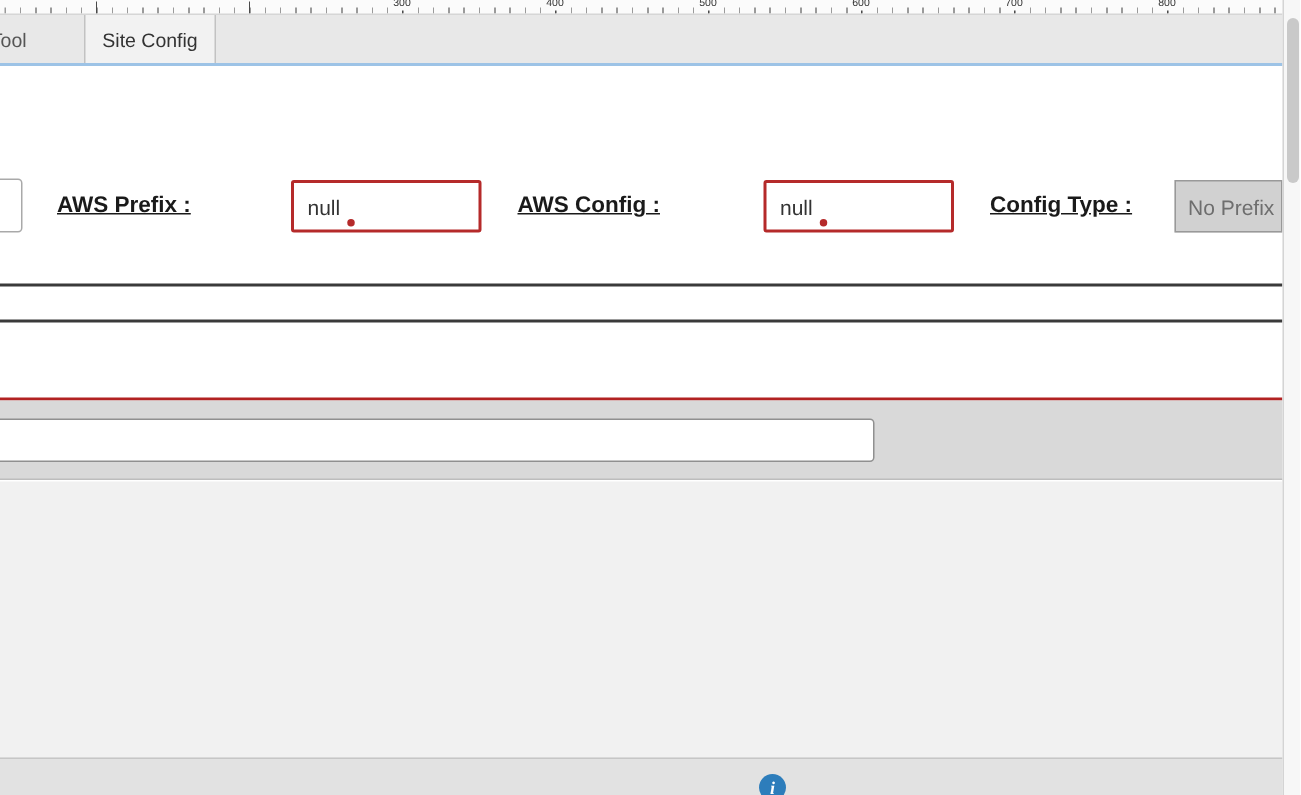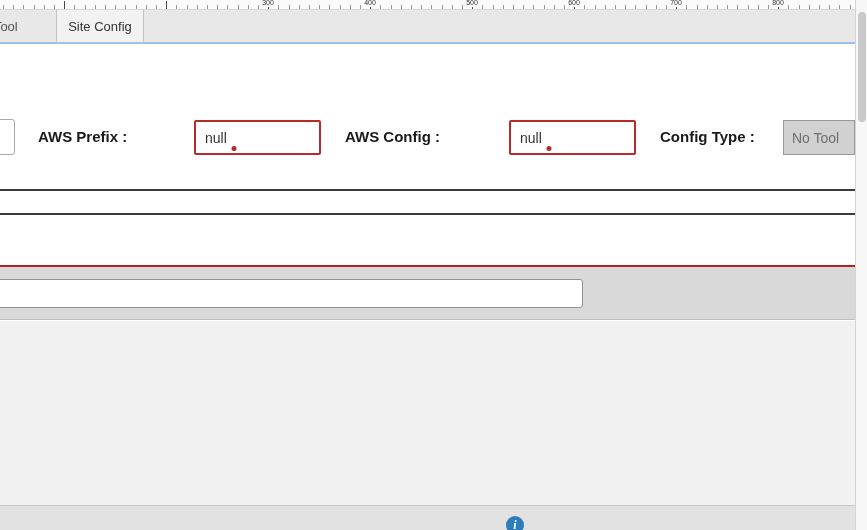--- a/index.html
+++ b/index.html
@@ -86,20 +86,21 @@
     border-radius: 3px;
   }
   .flabel {
     position: absolute;
     top: 129px;
     font-size: 15px;
     font-weight: 700;
     color: #1a1a1a;
     line-height: 16px;
     white-space: nowrap;
+    text-decoration: underline;
   }
   .err-wrap {
     position: absolute;
     top: 120px;
     width: 175px; height: 35px; padding-left: 48px;
   }
   .err-input {
     width: 100%; height: 100%;
     border: 2px solid var(--error-red, #b52a2a);
     border-radius: 2px;
@@ -251,21 +252,21 @@
     <span class="dot"></span>
   </div>
 
   <span class="flabel" style="left:345px">AWS Config :</span>
   <div class="err-wrap" style="left:461px">
     <input class="err-input" type="text" value="null" style="">
     <span class="dot"></span>
   </div>
 
   <span class="flabel" style="left:660px">Config Type :</span>
-  <div class="backend-field">No Tool</div>
+  <div class="backend-field">No Prefix</div>
 
   <div class="hline h1"></div>
   <div class="hline h2"></div>
   <div class="redline"></div>
 
   <div class="graybar">
     <input class="wide-input" type="text" value="" style="">
   </div>
 
   <div class="light-section"></div>

